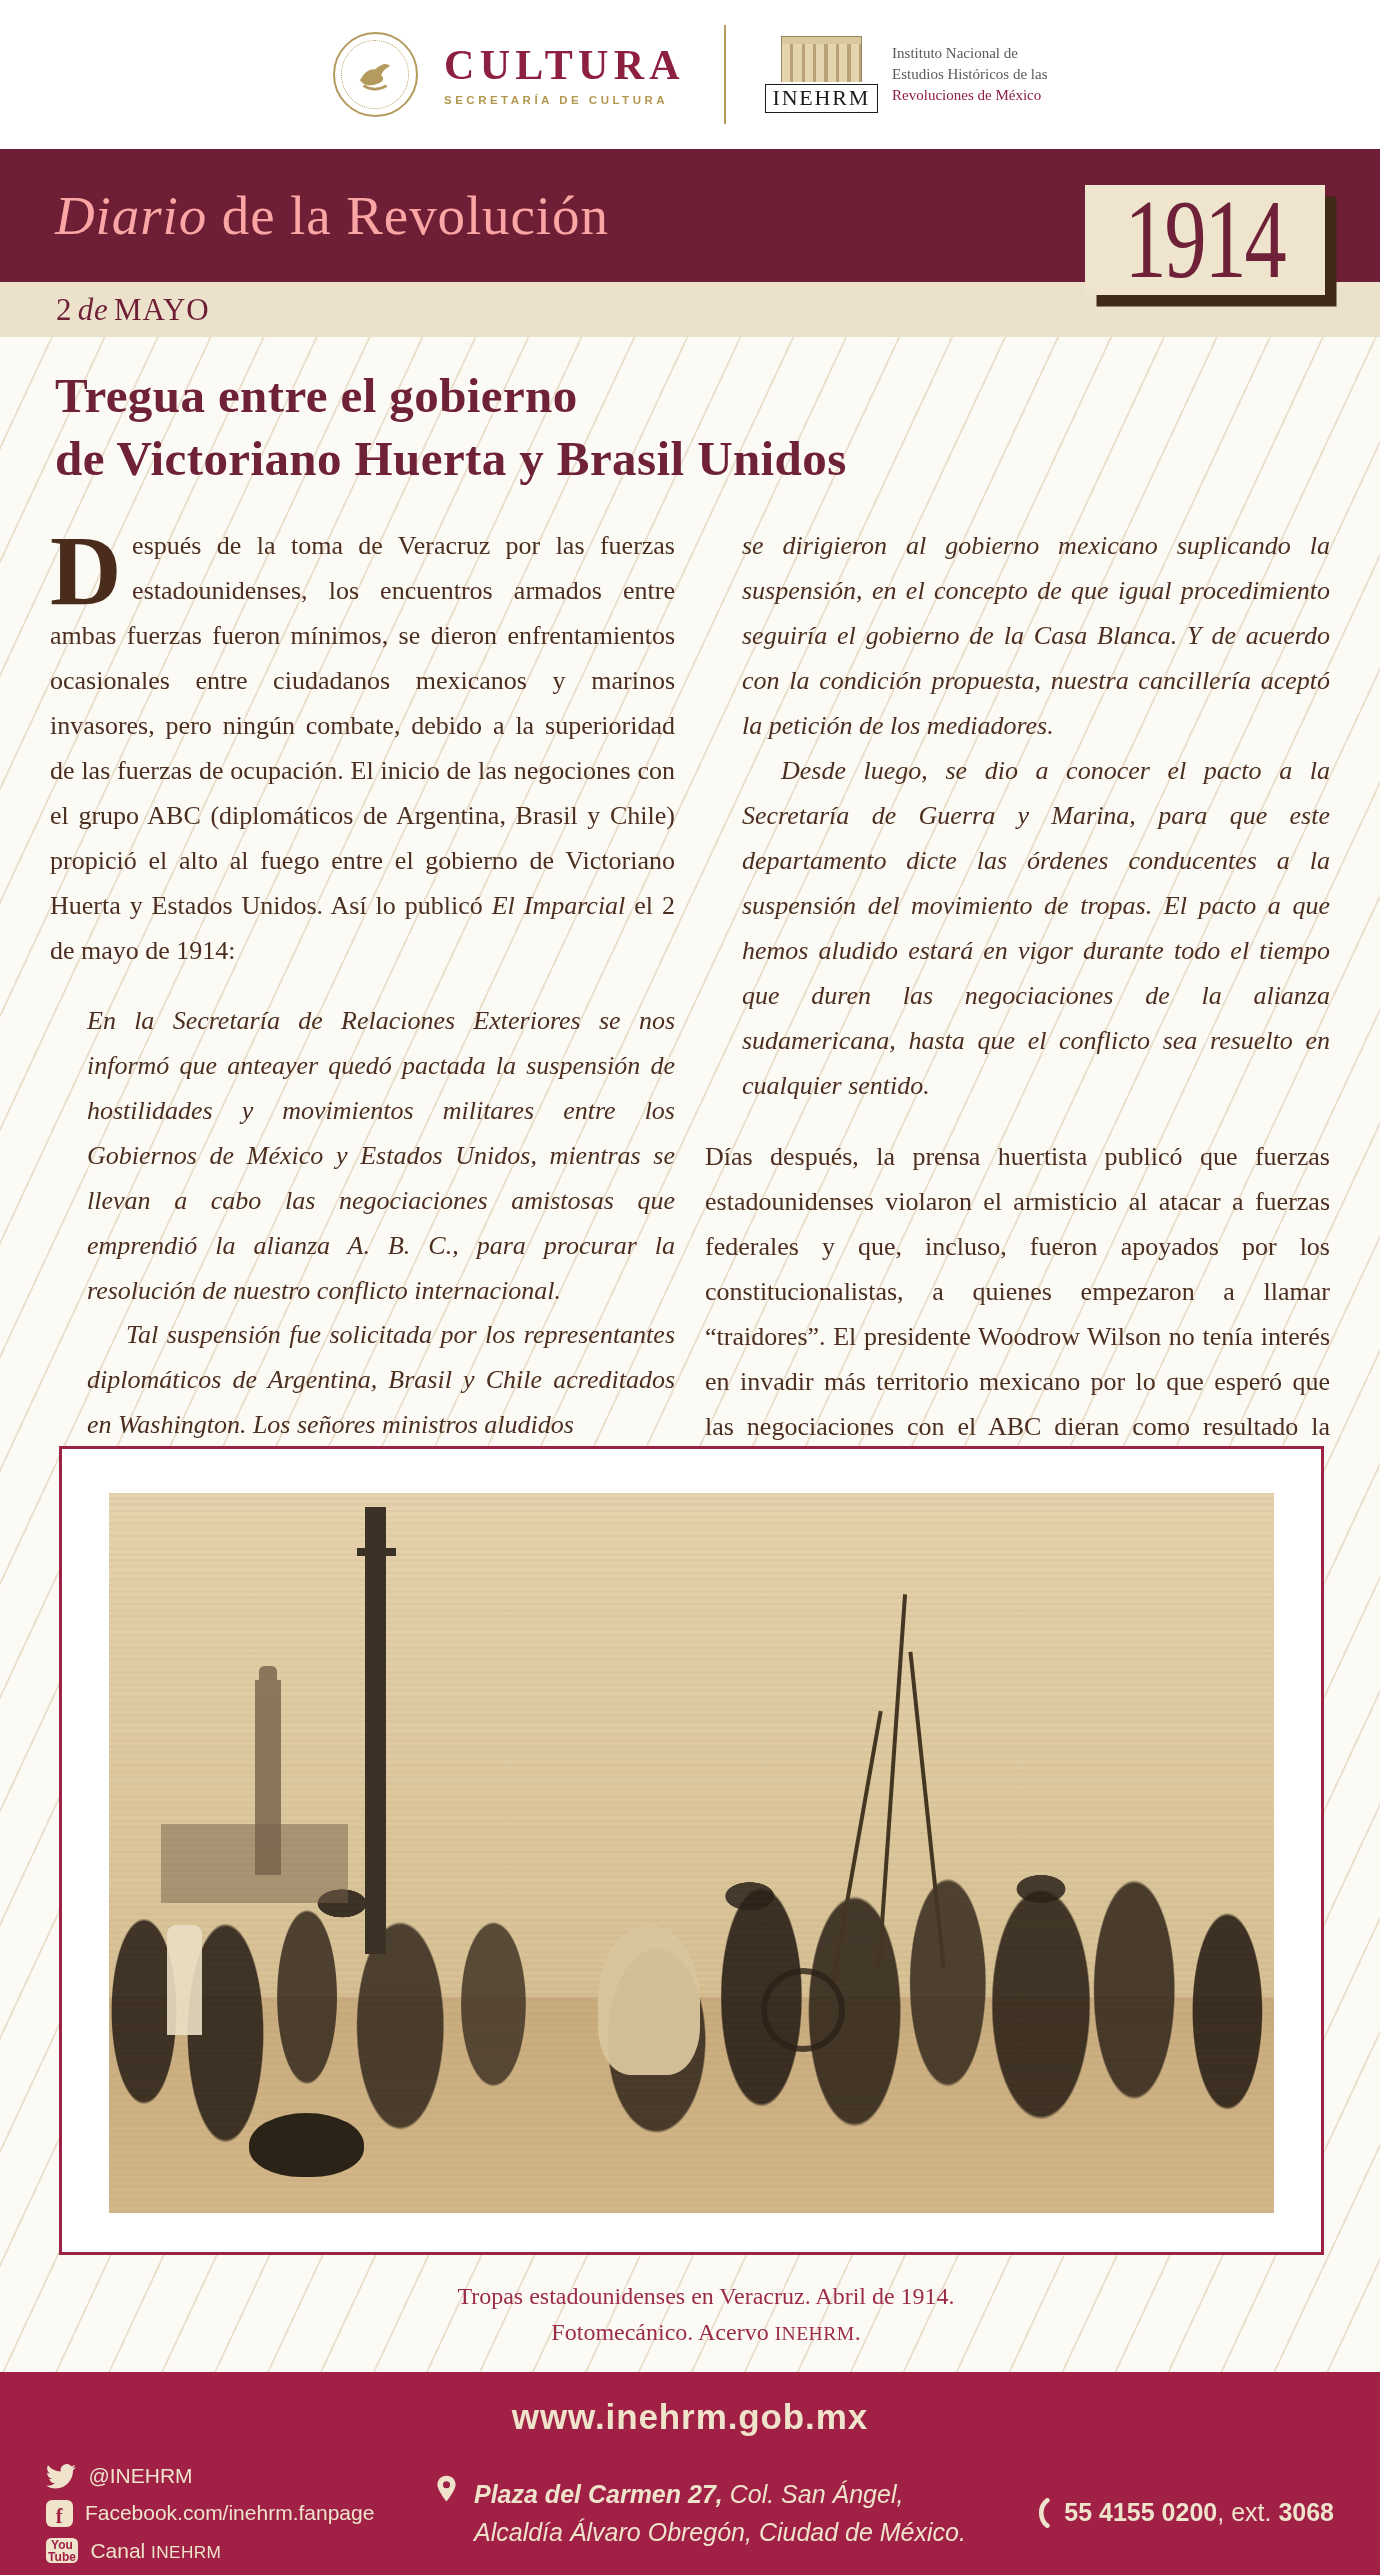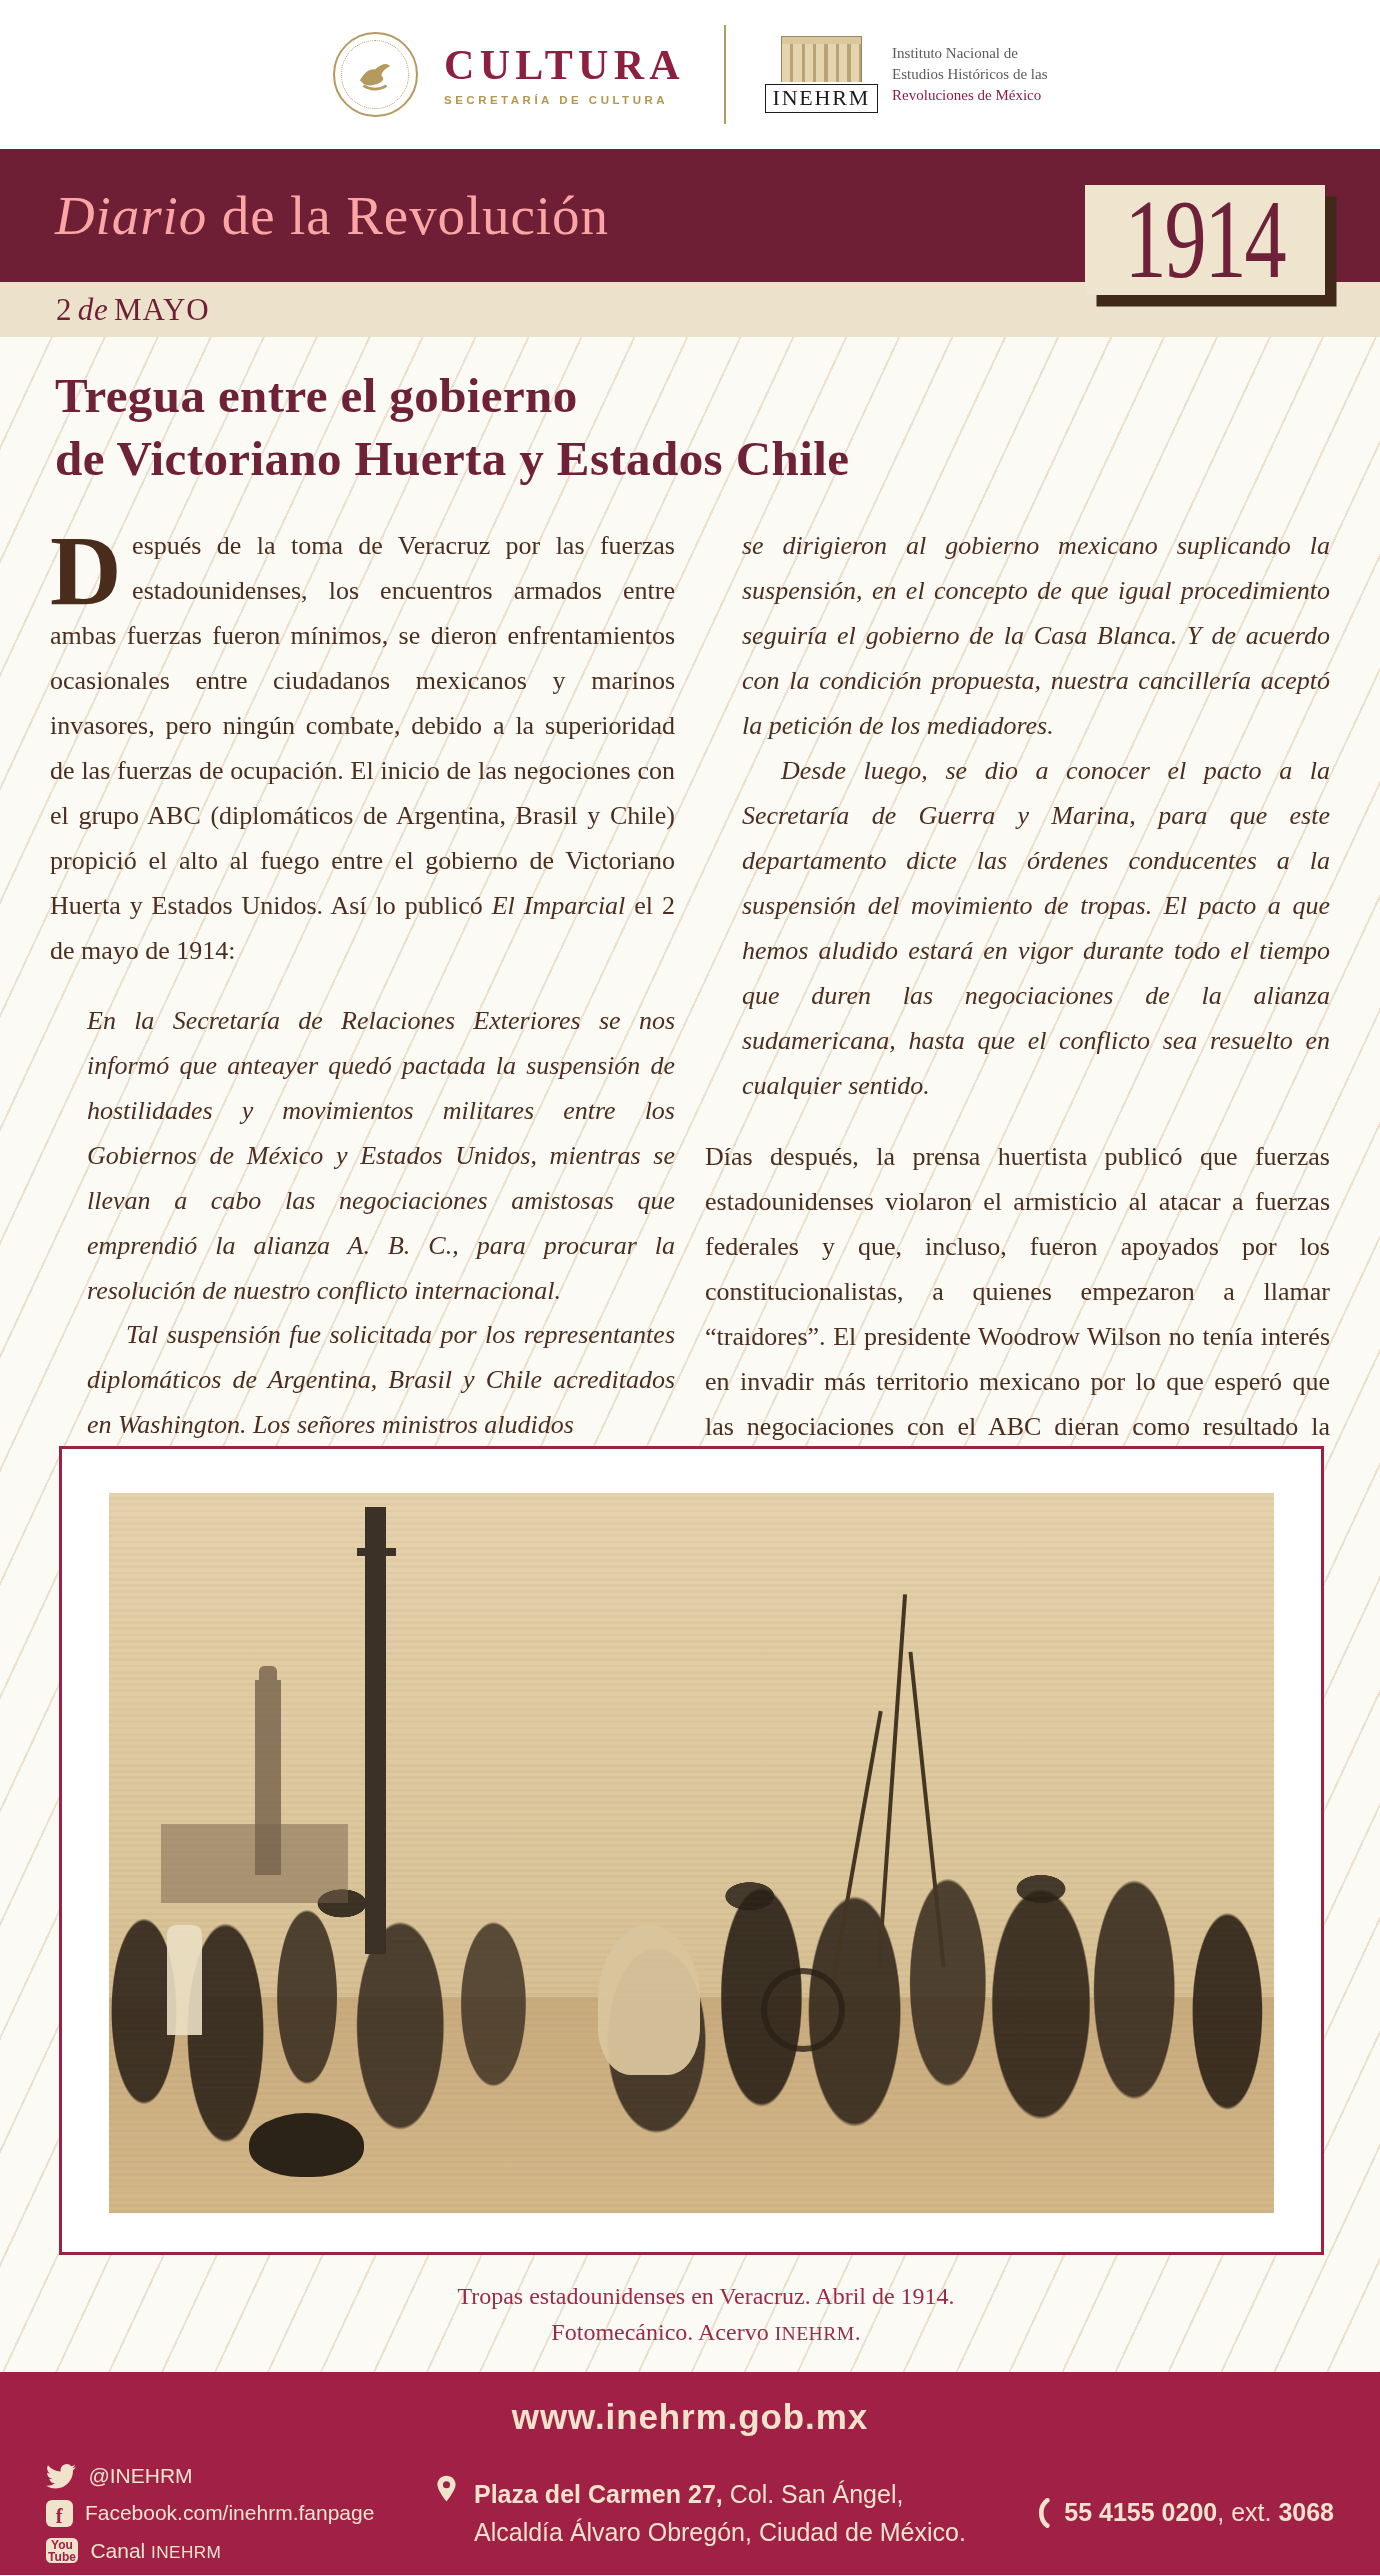--- a/index.html
+++ b/index.html
@@ -201,21 +201,21 @@
     width:26.5px; height:26.5px; background:#efe3cc; border-radius:6.2px;
     color:#a02145; font-weight:bold; font-size:20.3px;
     display:flex; align-items:flex-end; justify-content:center; line-height:0.95;
     font-family:"Liberation Serif", serif;
   }
   .yt-icon {
     width:32px; height:25px; background:#efe3cc; border-radius:5.3px;
     color:#a02145; font-weight:bold; font-size:12px; line-height:1;
     display:flex; flex-direction:column; align-items:center; justify-content:center;
   }
-  .address-col { width:566px; display:flex; gap:16px; font-size:25px; line-height:1.55; }
+  .address-col { width:566px; display:flex; gap:16px; font-size:25px; line-height:1.55;font-style:italic; }
   .phone-col { margin-left:auto; display:flex; gap:12.4px; font-size:25px; align-items:flex-start; }
   .b { font-weight:bold; }
 </style>
 </head>
 <body>
 
 <div class="page">
 
   <header class="top-header">
     <div class="seal">
@@ -254,21 +254,21 @@
       </div>
     </div>
     <div class="year-box">
       <span class="year-num">1914</span>
     </div>
   </div>
 
   <div class="main">
     <h1 class="headline">
       <span>Tregua entre el gobierno</span><br>
-      <span>de Victoriano Huerta y Estados Chile</span>
+      <span>de Victoriano Huerta y Brasil Unidos</span>
     </h1>
 
     <div class="columns">
       <div class="col">
         <p><span class="dropcap">D</span><span>espués de la toma de Veracruz por las fuerzas estadounidenses, los encuentros armados entre ambas fuerzas fueron mínimos, se dieron enfrentamientos ocasionales entre ciudadanos mexicanos y marinos invasores, pero ningún combate, debido a la superioridad de las fuerzas de ocupación. El inicio de las negociones con el grupo ABC (diplomáticos de Argentina, Brasil y Chile) propició el alto al fuego entre el gobierno de Victoriano Huerta y Estados Unidos. Así lo publicó </span><span class="cite-it">El Imparcial</span><span> el 2 de mayo de 1914:</span></p>
         <p class="quote q-top">En la Secretaría de Relaciones Exteriores se nos informó que anteayer quedó pactada la suspensión de hostilidades y movimientos militares entre los Gobiernos de México y Estados Unidos, mientras se llevan a cabo las negociaciones amistosas que emprendió la alianza A. B. C., para procurar la resolución de nuestro conflicto internacional.</p>
         <p class="quote q-indent">Tal suspensión fue solicitada por los representantes diplomáticos de Argentina, Brasil y Chile acreditados en Washington. Los señores ministros aludidos</p>
       </div>
       <div class="col">
         <p class="quote">se dirigieron al gobierno mexicano suplicando la suspensión, en el concepto de que igual procedimiento seguiría el gobierno de la Casa Blanca. Y de acuerdo con la condición propuesta, nuestra cancillería aceptó la petición de los mediadores.</p>

